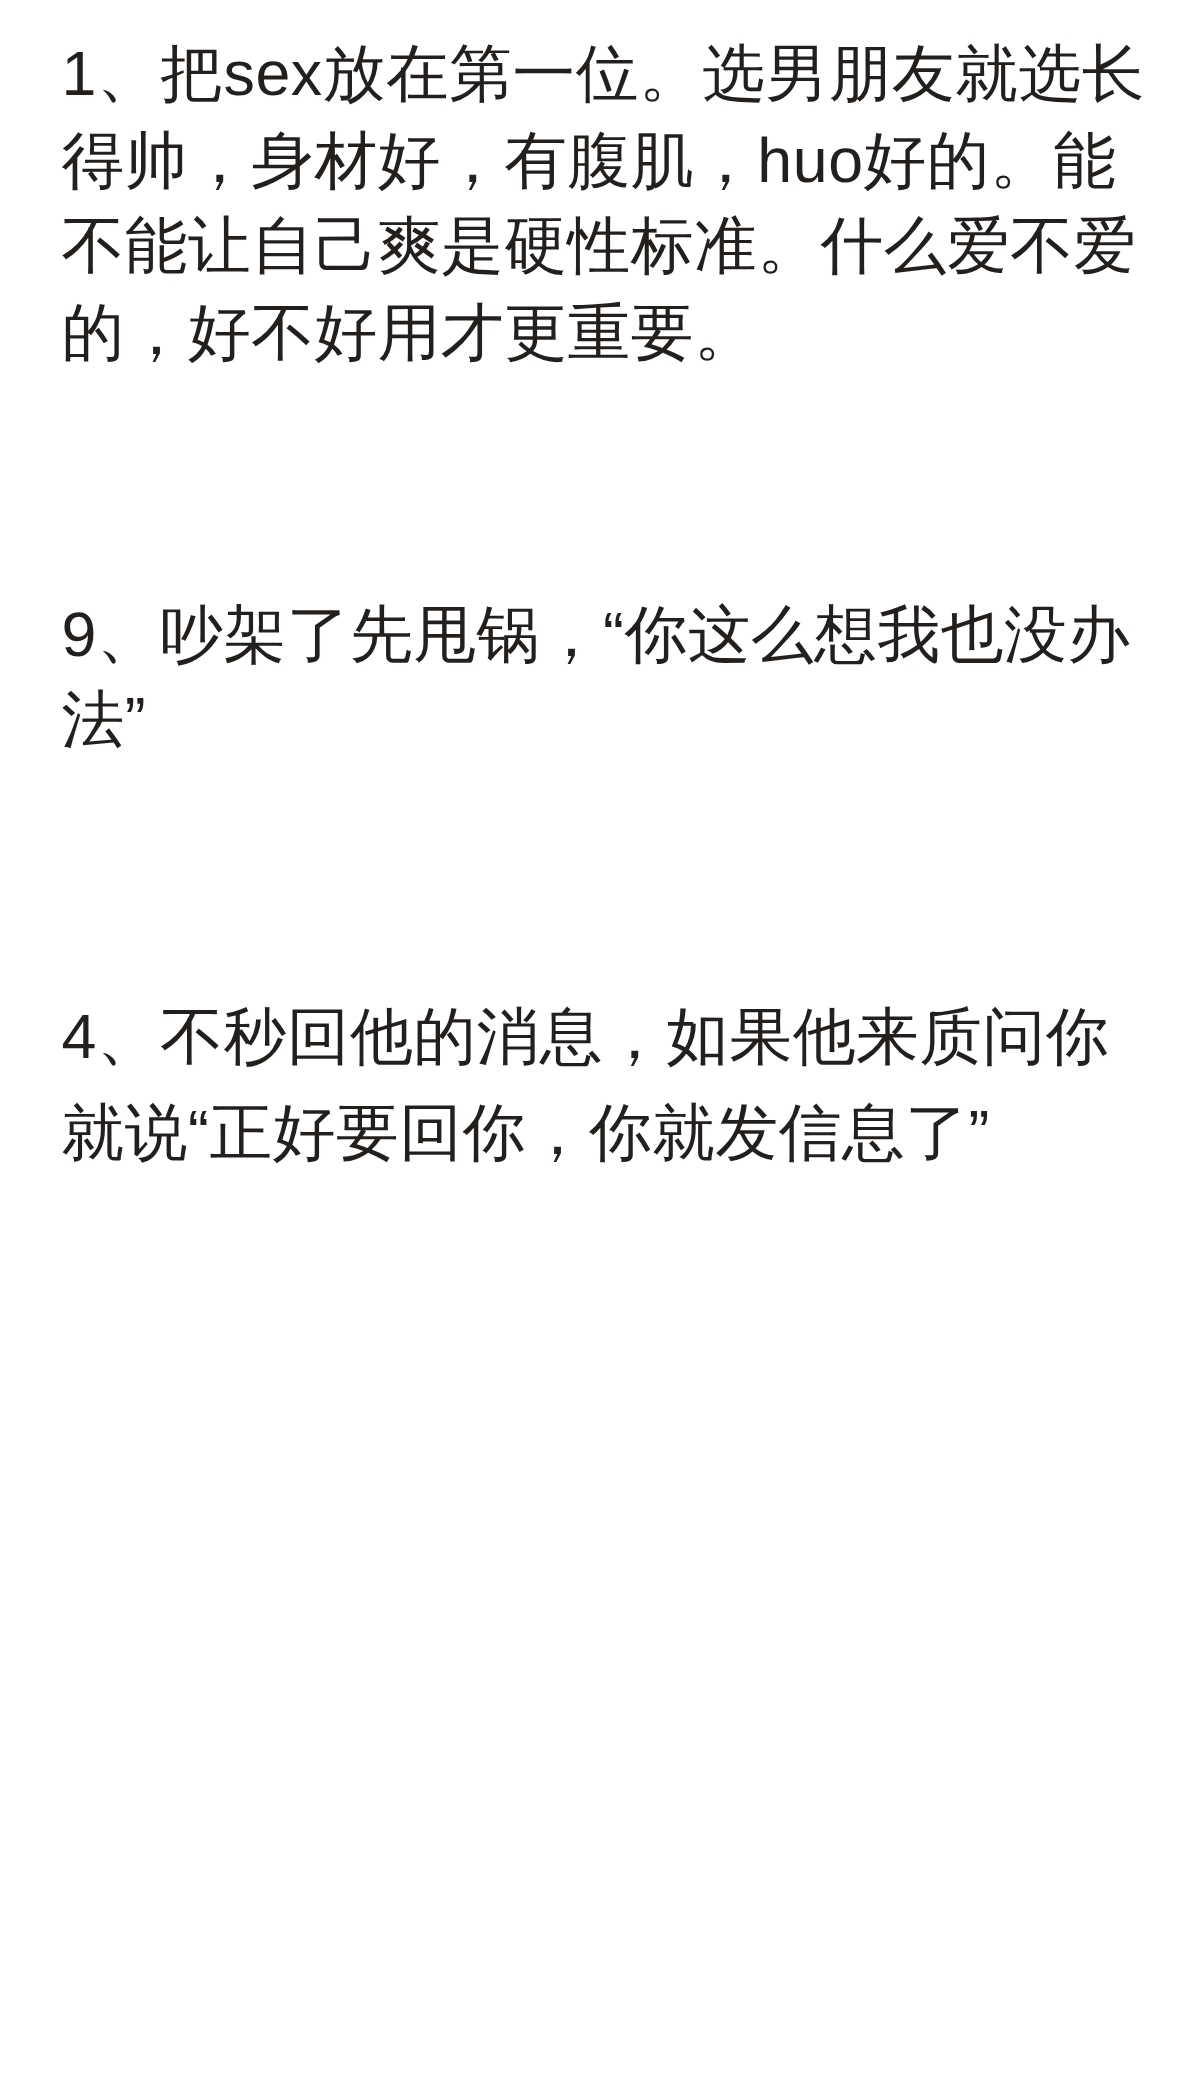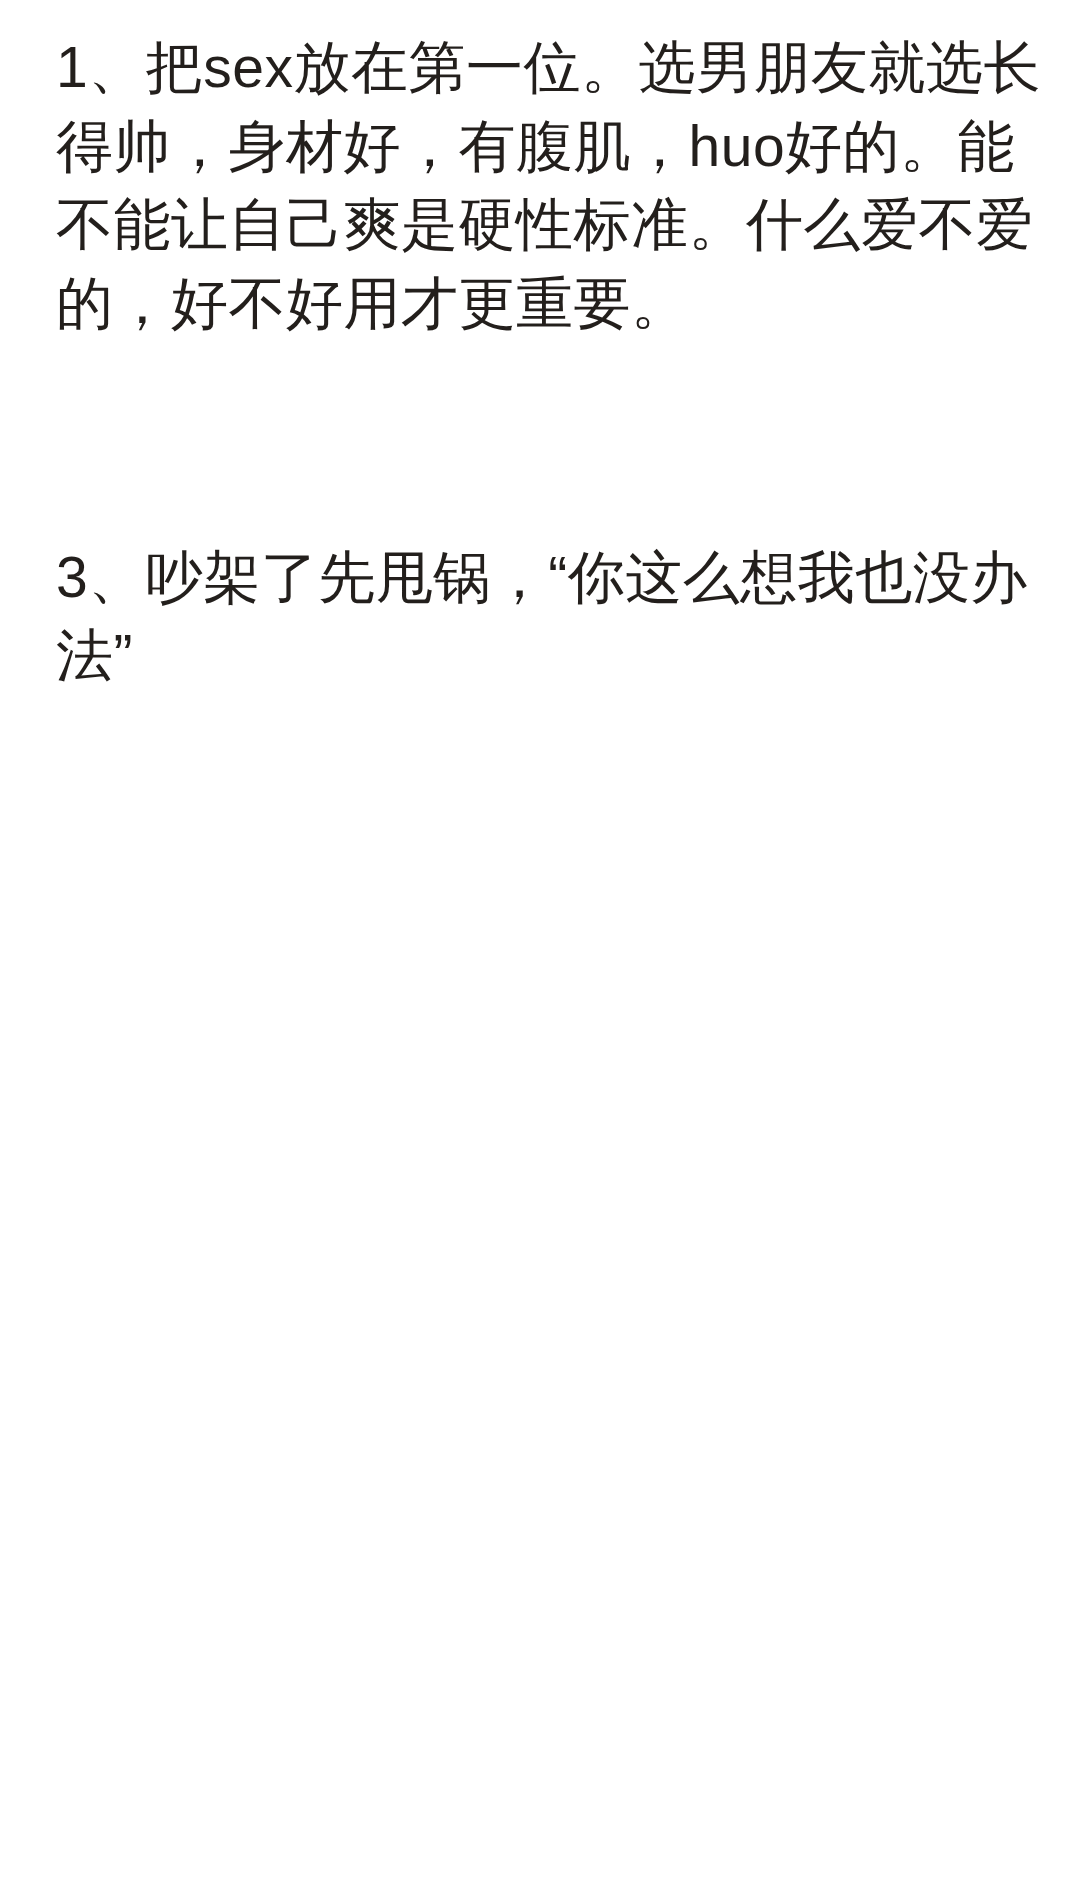--- a/index.html
+++ b/index.html
@@ -34,14 +34,15 @@
   .p1 { margin: 0 0 0 0; }
   .p2 { margin: 192px 0 0 0; }
   .p3 { margin: 195px 0 0 0; }
   .p4 { margin: 205px 0 0 0; line-height: 1.52; }
 </style>
 </head>
 <body>
 
 <div class="page">
   <p class="paragraph p1">1、把sex放在第一位。选男朋友就选长得帅，身材好，有腹肌，huo好的。能不能让自己爽是硬性标准。什么爱不爱的，好不好用才更重要。</p>
-  <p class="paragraph p3">3、吵架了先甩锅，“你这么想我也没办法”</p>
+  <p class="paragraph p3">9、吵架了先甩锅，“你这么想我也没办法”</p>
+  <p class="paragraph p4">4、不秒回他的消息，如果他来质问你就说“正好要回你，你就发信息了”</p>
 </div>
 
 </body></html>

